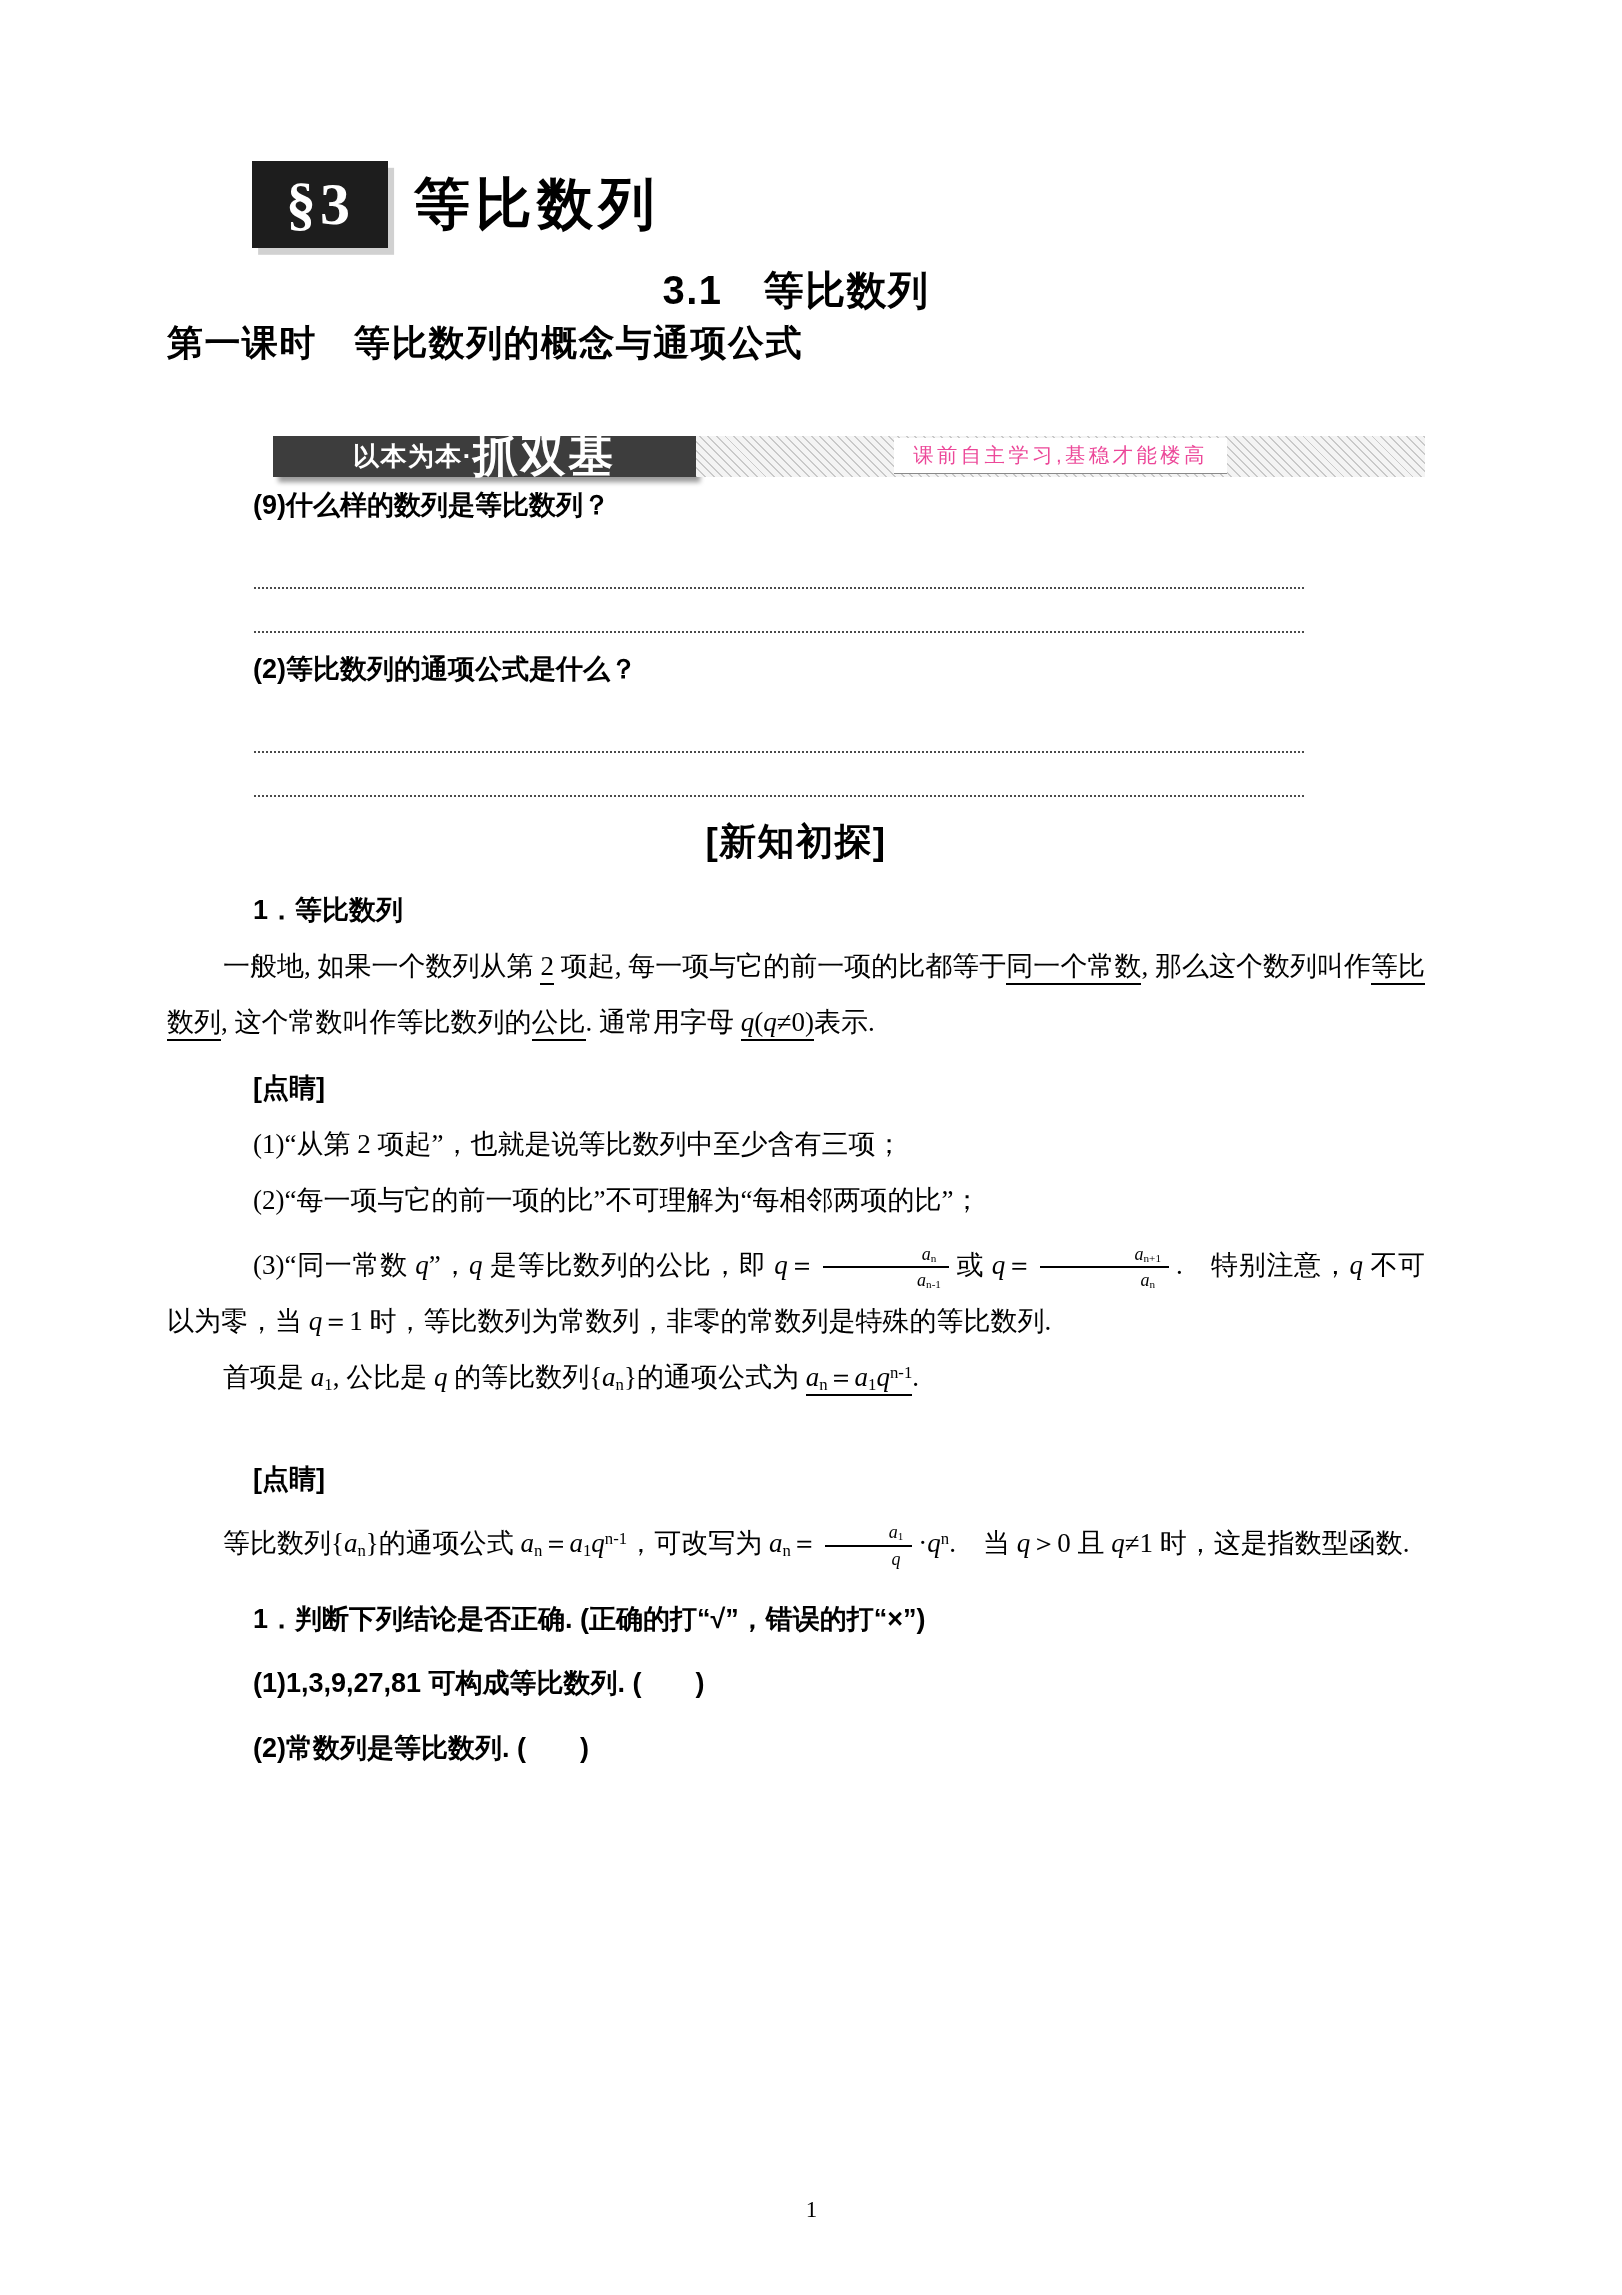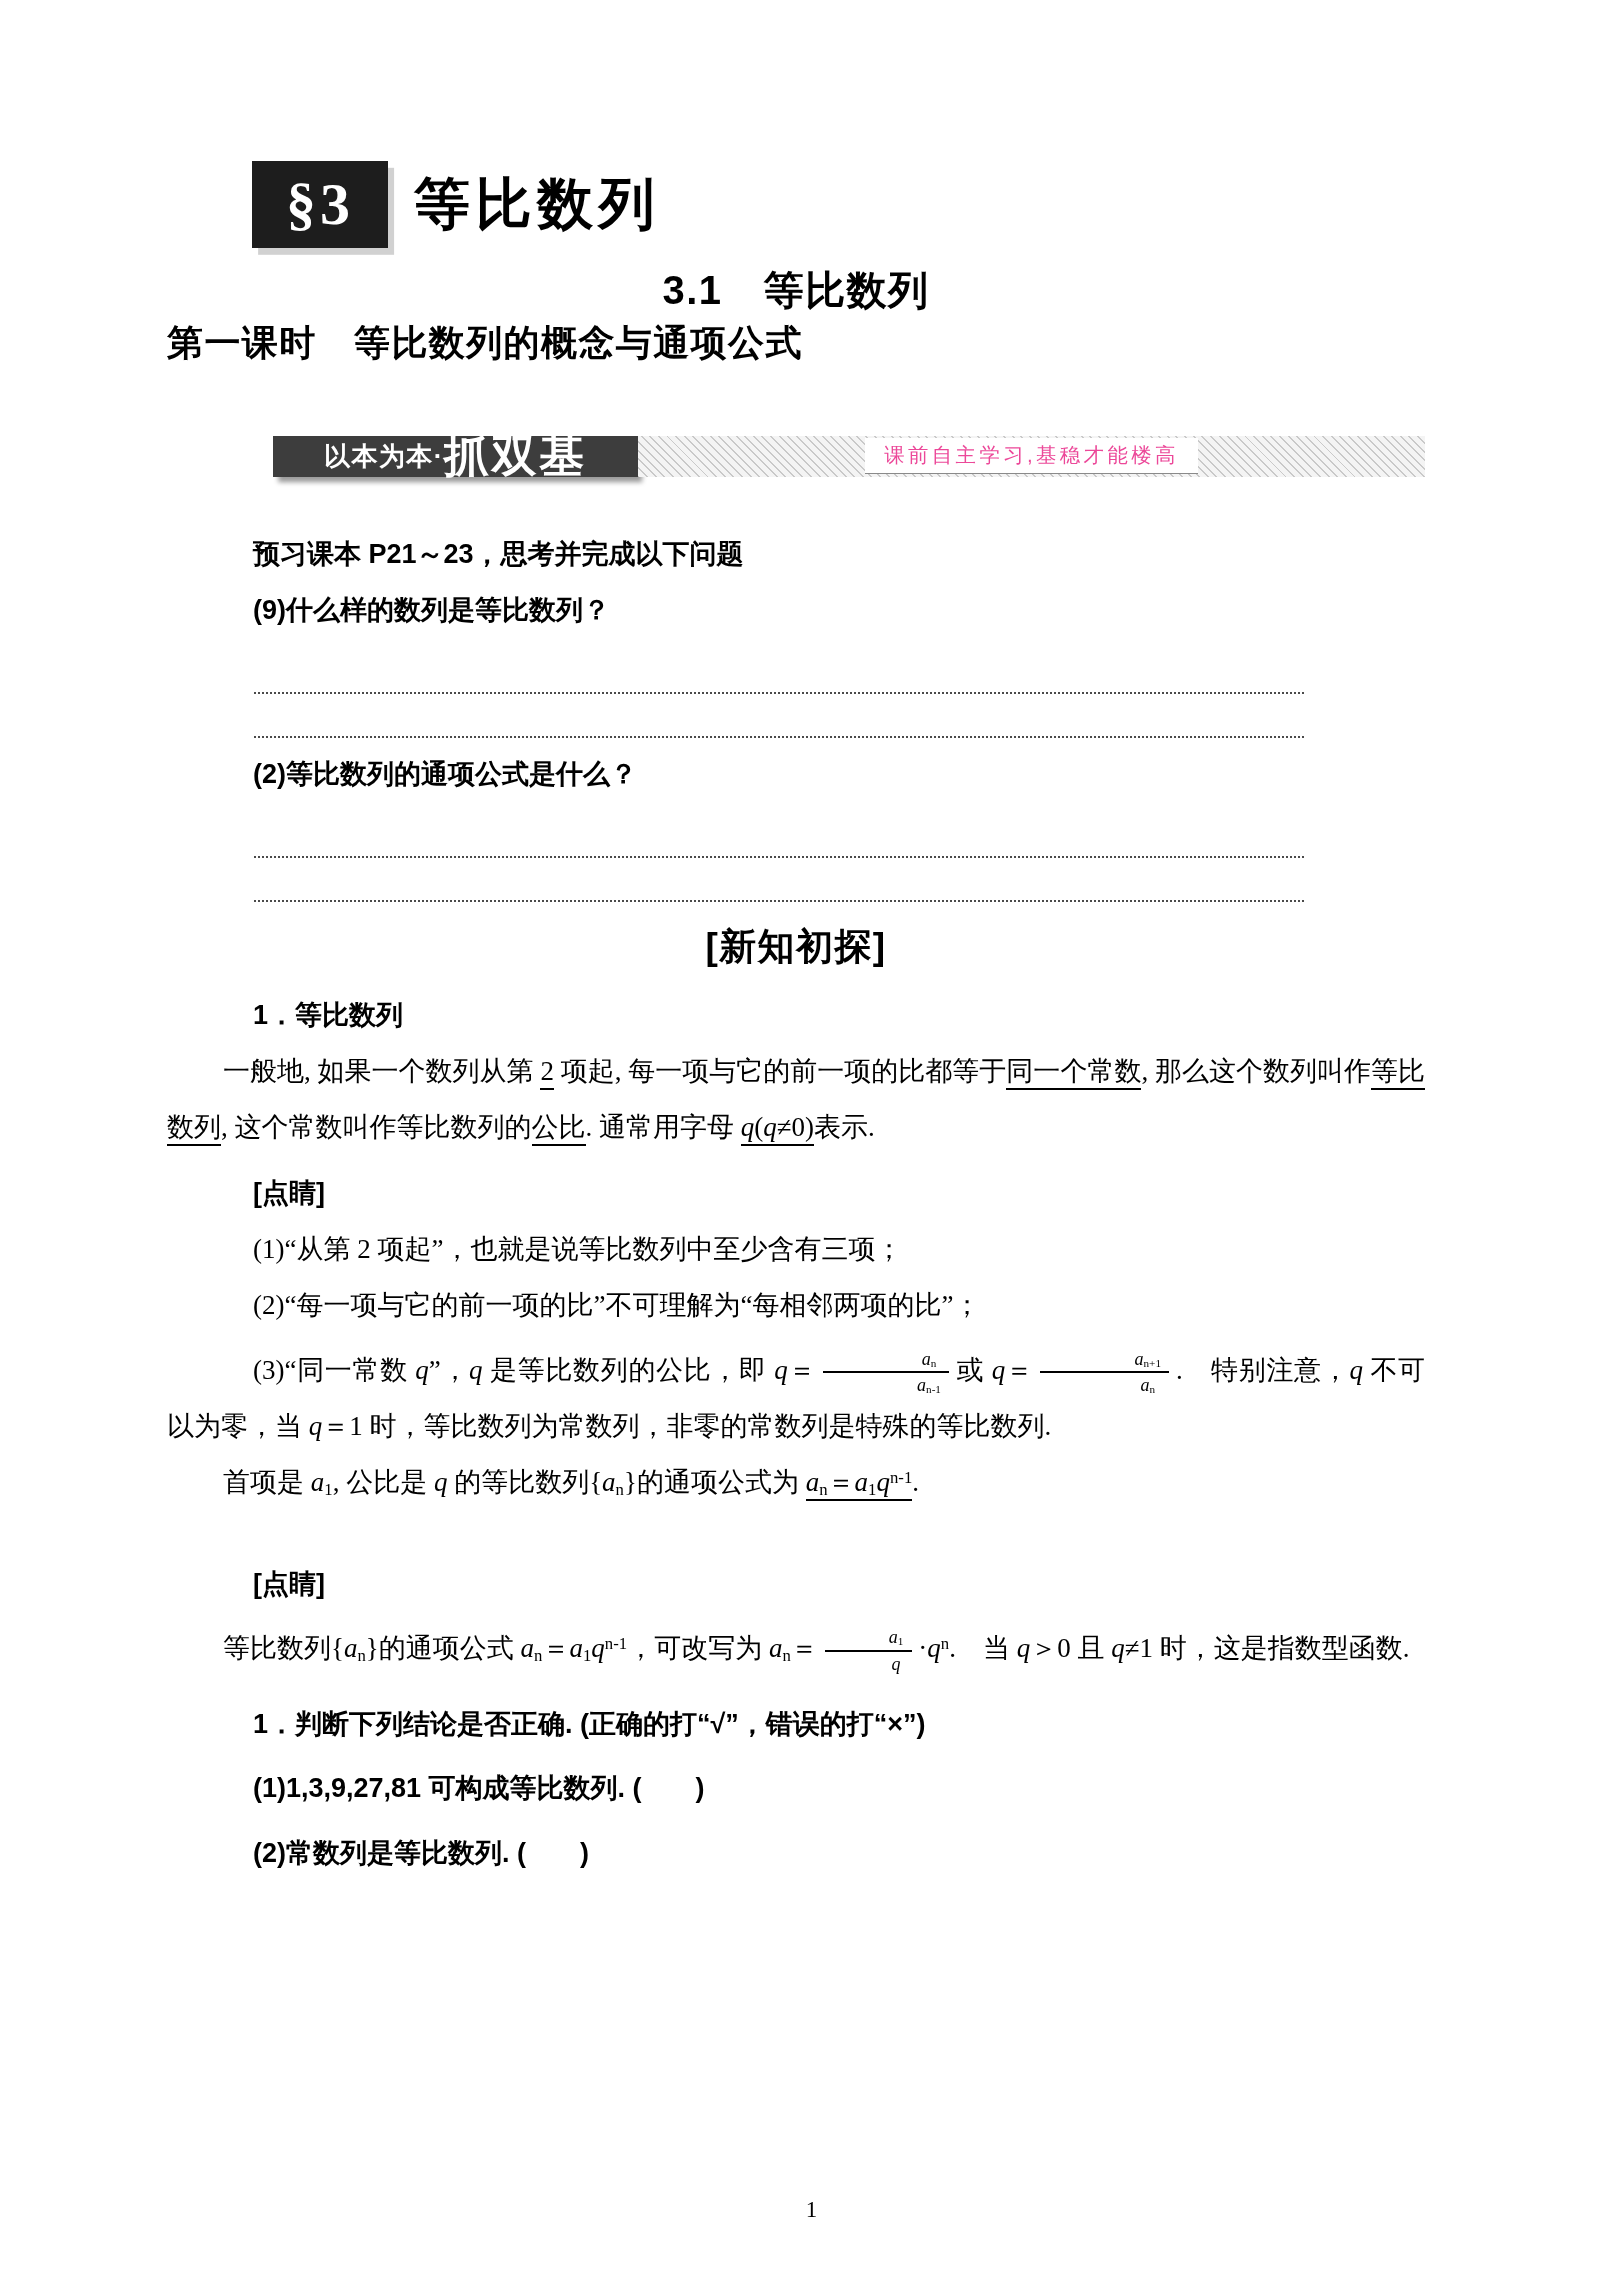--- a/index.html
+++ b/index.html
@@ -33,21 +33,21 @@
     font-weight:bold;font-size:40px;line-height:42px;letter-spacing:1.4px;
   }
   .lesson{
     margin:12.3px 0 0;text-align:left;
     font-family:"Liberation Sans","DejaVu Sans",sans-serif;
     font-weight:bold;font-size:36px;line-height:37px;letter-spacing:1.4px;
   }
   
   .banner{display:flex;align-items:stretch;height:41px;margin:75px 0 0 106px;}
   .banner-left{
-    background:#3d3d3d;color:#fff;width:365px;flex:none;
+    background:#3d3d3d;color:#fff;width:423px;flex:none;
     display:flex;align-items:center;justify-content:center;
     font-family:"Liberation Sans","DejaVu Sans",sans-serif;
     font-weight:bold;font-size:26px;letter-spacing:1.4px;
     box-shadow:4.8px 6.1px 4.8px rgba(0,0,0,0.40);
   }
   .banner-em{font-size:45px;margin-left:0;letter-spacing:2.7px;}
   .banner-right{
     flex:1;position:relative;
     background:repeating-linear-gradient(45deg,#c9c9c9 0 1.4px,#f4f4f4 1.4px 6.1px);
     display:flex;align-items:center;justify-content:center;
@@ -120,21 +120,20 @@
   <div class="banner">
     <div class="banner-left">
       <span>以本为本·</span>
         <span class="banner-em">抓双基</span>
     </div>
     <div class="banner-right">
       <span class="banner-slogan">课前自主学习,基稳才能楼高</span>
     </div>
   </div>
 
-  <p class="t ind b intro">预习课本 P21～23，思考并完成以下问题</p>
   <p class="t ind b">(9)什么样的数列是等比数列？</p>
   <div class="dotline dl-gap"></div>
   <div class="dotline dl-tall"></div>
   <p class="t ind b q2">(2)等比数列的通项公式是什么？</p>
   <div class="dotline dl-gap"></div>
   <div class="dotline dl-tall"></div>
 
   <h3 class="block-head">[新知初探]</h3>
 
   <p class="t ind b after-head">1．等比数列</p>

